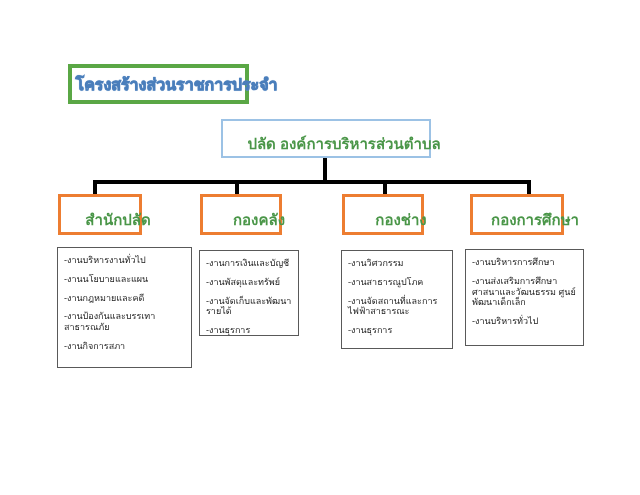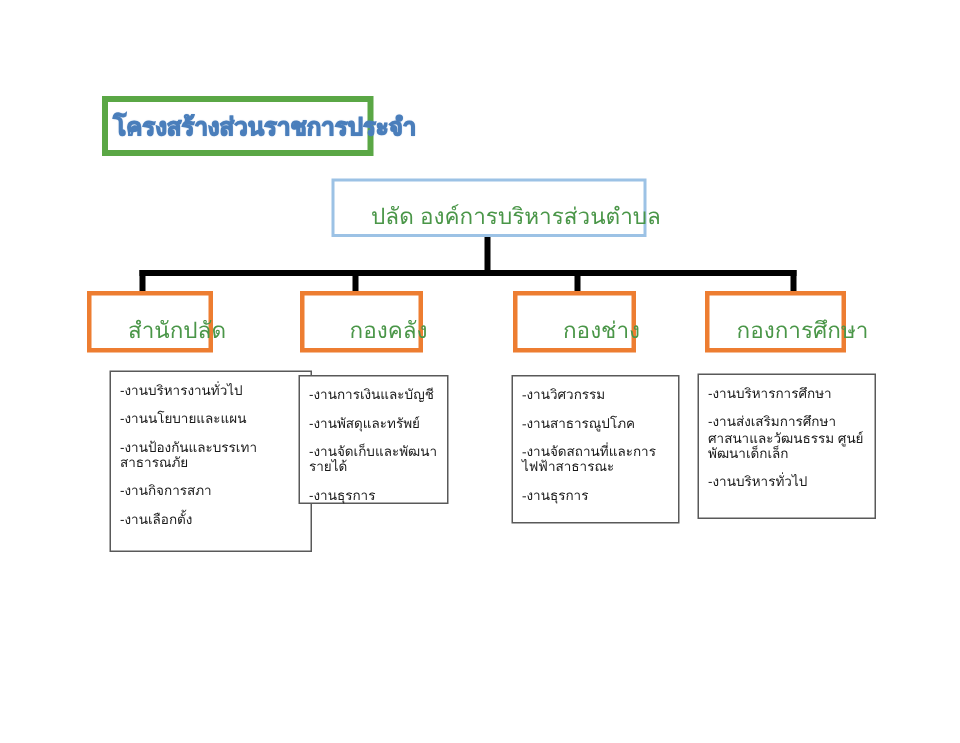--- a/index.html
+++ b/index.html
@@ -21,21 +21,21 @@
     -webkit-text-stroke:0.8px #4a7ebb;
     text-shadow:0 0 1px #4a7ebb;
   }
 
   
   .root-box{
     left:221px;top:119px;width:210px;height:39px;
     border:2px solid #9cc2e5;
     display:flex;align-items:center;justify-content:center;
   }
-  .green-heading{color:#4a9648;font-weight:normal;white-space:nowrap;margin-top:11px;}
+  .green-heading{color:#4a9648;font-weight:bold;white-space:nowrap;margin-top:11px;}
   .root-box .green-heading{font-size:15px;}
 
   
   .line{position:absolute;background:#000000;}
   .v-root{left:323px;top:158px;width:4px;height:24px;}
   .h-main{left:93px;top:180px;width:438px;height:4px;}
   .drop{top:180px;width:4px;height:16px;}
   .drop-0{left:93px;}
   .drop-1{left:235px;}
   .drop-2{left:383px;}
@@ -55,21 +55,21 @@
 
   
   .tasks-box{
     border:1px solid #595959;
     padding:7px 5px 4px 6px;
     color:#1a1a1a;font-size:9px;line-height:1.2;
     overflow-wrap:break-word;word-break:break-word;
   }
   .task{margin:0 0 8px 0;}
   .task:last-child{margin-bottom:0;}
-  .tasks-0{left:57px;top:247px;width:135px;height:121px;margin-left:16px;}
+  .tasks-0{left:57px;top:247px;width:135px;height:121px;}
   .tasks-1{left:199px;top:250px;width:100px;height:86px;}
   .tasks-2{left:341px;top:250px;width:112px;height:99px;font-family:Liberation Serif, serif;}
   .tasks-3{left:465px;top:249px;width:119px;height:97px;}
 </style>
 </head>
 <body>
 
 <div class="canvas">
 
   <div class="box title-box">
@@ -96,23 +96,23 @@
   <div class="box dept-box dept-2">
     <span class="green-heading">กองช่าง</span>
   </div>
   <div class="box dept-box dept-3">
     <span class="green-heading">กองการศึกษา</span>
   </div>
 
   <div class="box tasks-box tasks-0">
     <div class="task">-งานบริหารงานทั่วไป</div>
     <div class="task">-งานนโยบายและแผน</div>
+    <div class="task">-งานกฎหมายและคดี</div>
     <div class="task">-งานป้องกันและบรรเทาสาธารณภัย</div>
     <div class="task">-งานกิจการสภา</div>
-    <div class="task">-งานเลือกตั้ง</div>
   </div>
 
   <div class="box tasks-box tasks-1">
     <div class="task">-งานการเงินและบัญชี</div>
     <div class="task">-งานพัสดุและทรัพย์</div>
     <div class="task">-งานจัดเก็บและพัฒนารายได้</div>
     <div class="task">-งานธุรการ</div>
   </div>
 
   <div class="box tasks-box tasks-2">

